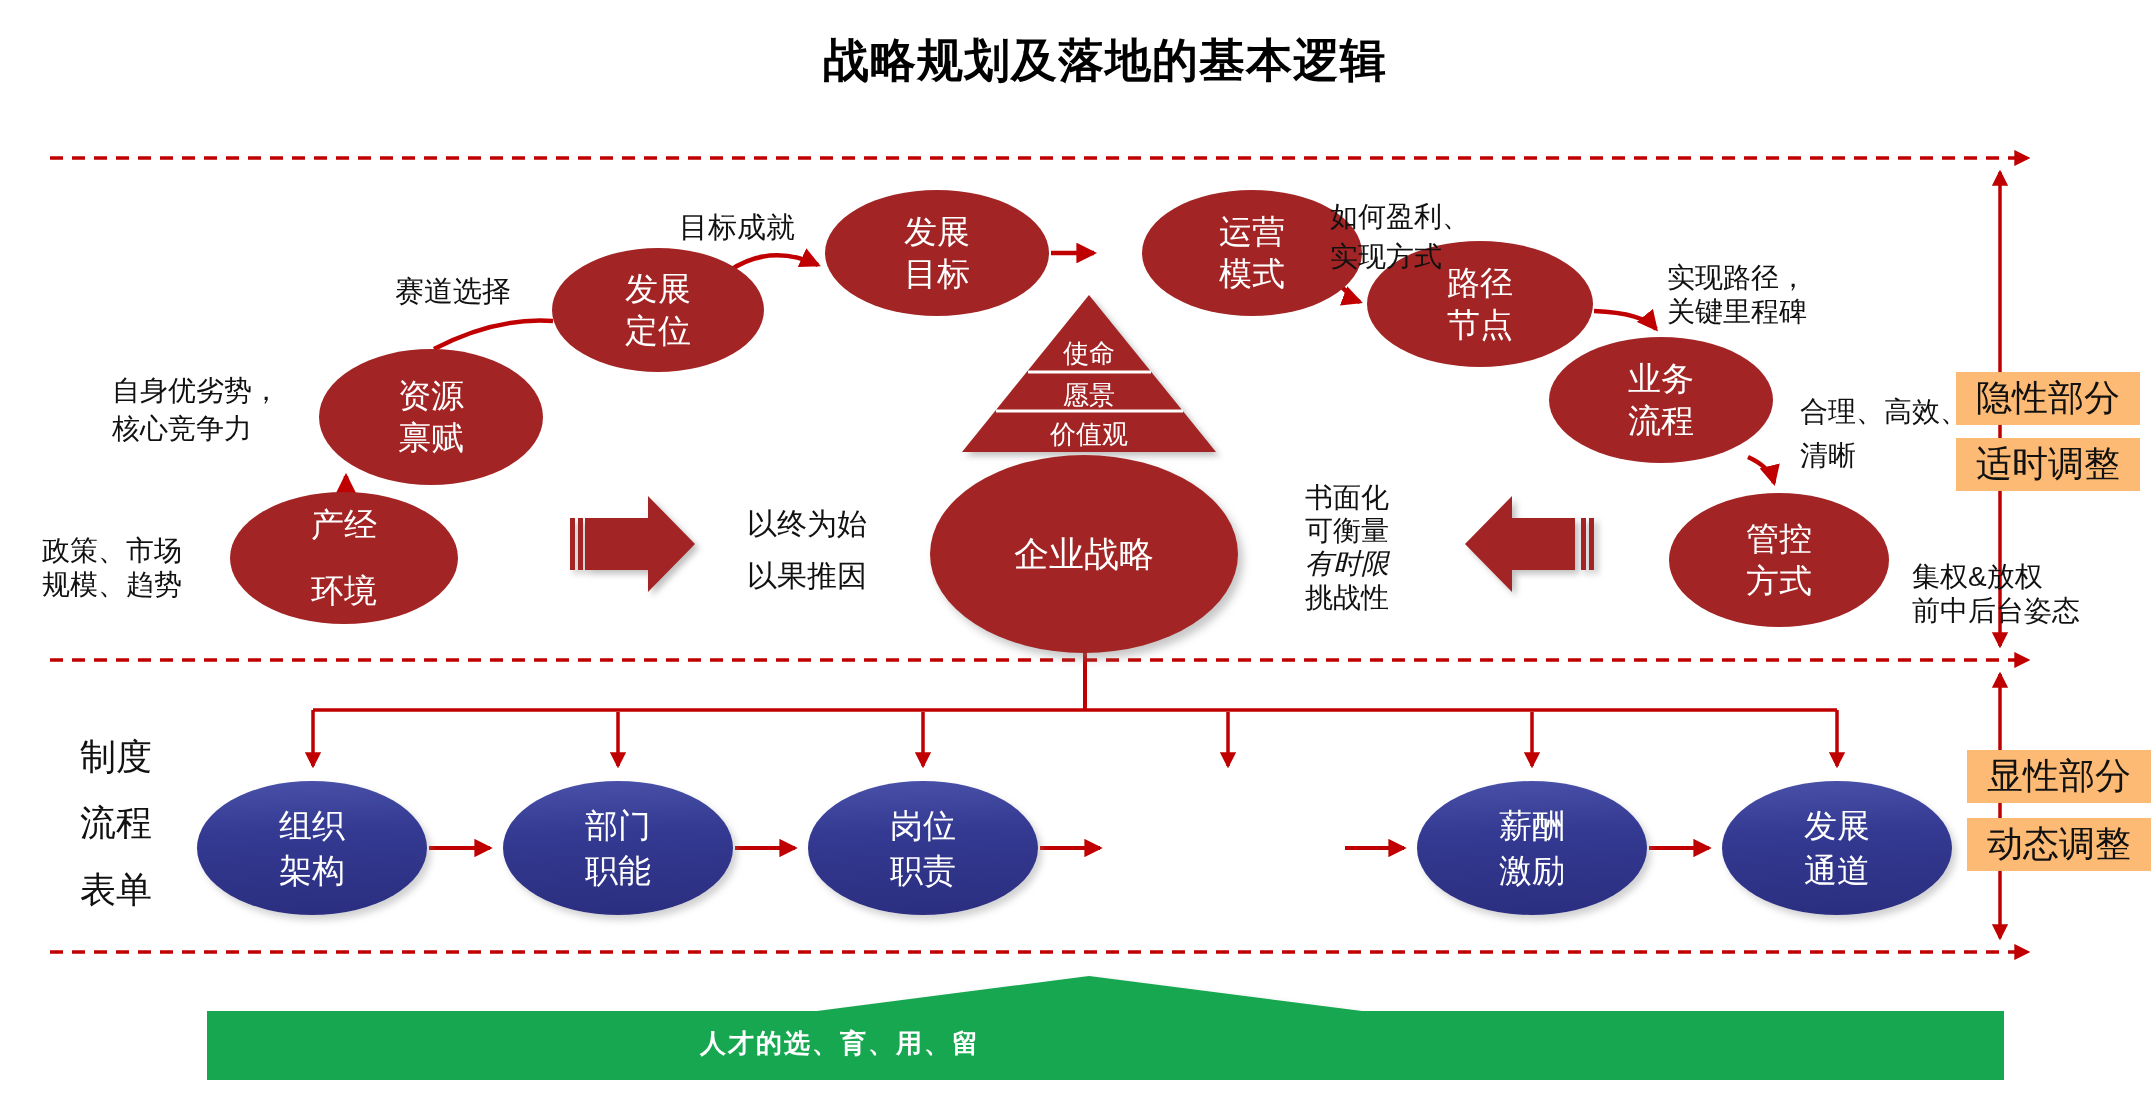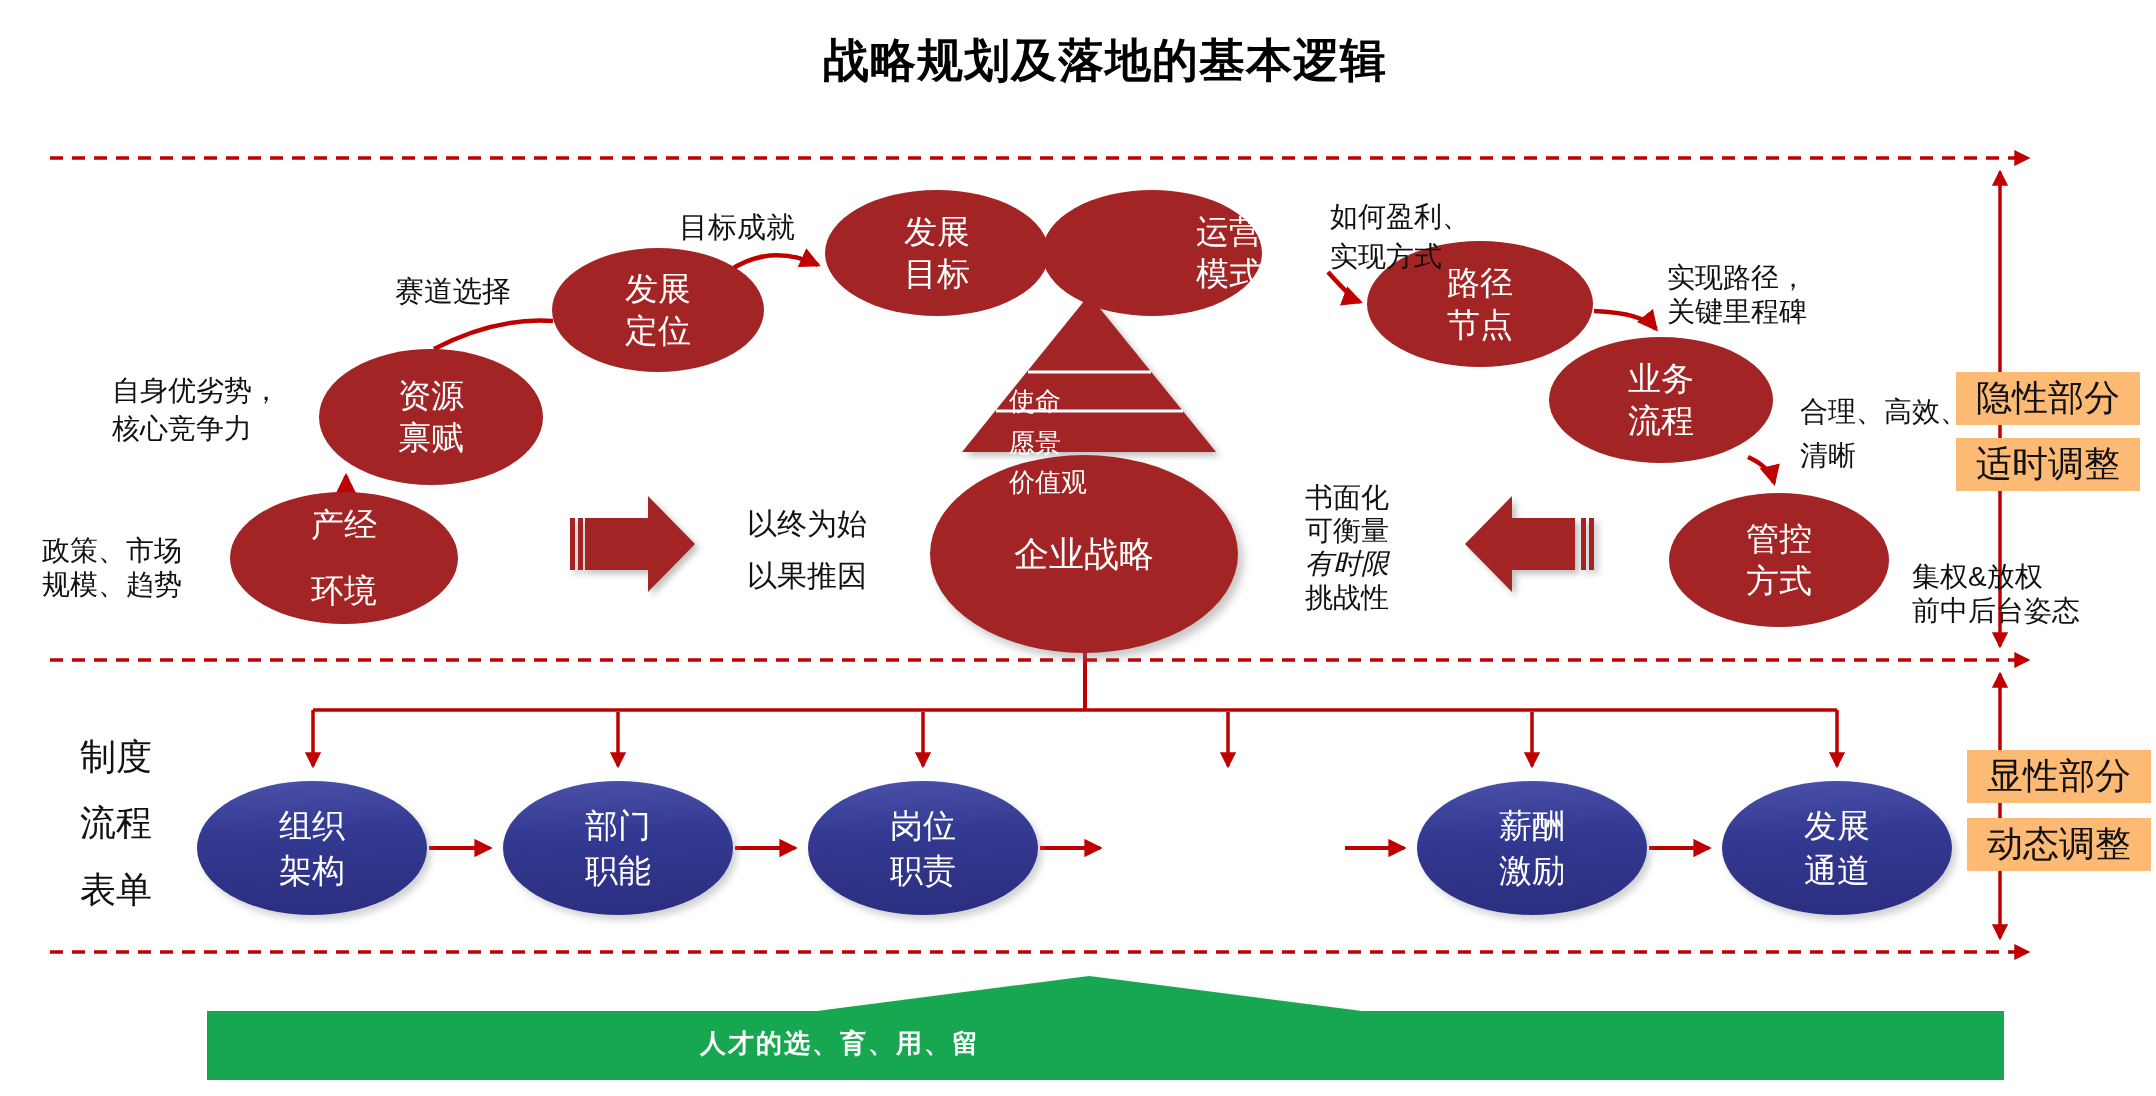--- a/index.html
+++ b/index.html
@@ -33,21 +33,21 @@
   .bnode{
     position:absolute;z-index:2;border-radius:50%;
     background:linear-gradient(178deg,var(--blue-top) 0%, #343A92 38%, var(--blue-bot) 100%);
     box-shadow:4px 5px 7px rgba(140,140,140,.4);
     display:flex;flex-direction:column;align-items:center;justify-content:center;
     color:#fff;font-size:33px;font-weight:500;line-height:45px;text-align:center;
   }
   .note{position:absolute;z-index:3;font-size:28px;color:var(--ink);white-space:nowrap;}
   .note.big{font-size:36px;}
   .note.whitebg{background:#fdba74;padding:2px 6px;text-align:center;}
-  .pyr-label{position:absolute;z-index:3;width:160px;color:#fff;font-size:26px;white-space:nowrap;margin-top:48px;}
+  .pyr-label{position:absolute;z-index:3;width:160px;text-align:center;color:#fff;font-size:26px;white-space:nowrap;}
   .banner-label{
     position:absolute;z-index:3;left:700px;top:1026px;width:810px;text-align:left;
     color:#fff;font-size:26px;font-weight:700;letter-spacing:2px;white-space:nowrap;
   }
   .shadowed{filter:drop-shadow(4px 4px 3px rgba(130,130,130,.5));}
 </style>
 </head>
 <body>
 
 <div class="canvas">
@@ -123,21 +123,21 @@
     <span>禀赋</span>
   </div>
   <div class="node" style="left:552px;top:248px;width:212px;height:124px;">
     <span>发展</span>
     <span>定位</span>
   </div>
   <div class="node" style="left:825px;top:190px;width:224px;height:126px;">
     <span>发展</span>
     <span>目标</span>
   </div>
-  <div class="node" style="left:1042px;top:190px;width:220px;height:126px;align-items:flex-end;">
+  <div class="node" style="left:1142px;top:190px;width:220px;height:126px;">
     <span>运营</span>
     <span>模式</span>
   </div>
   <div class="node" style="left:1367px;top:241px;width:226px;height:126px;">
     <span>路径</span>
     <span>节点</span>
   </div>
   <div class="node" style="left:1549px;top:337px;width:224px;height:126px;">
     <span>业务</span>
     <span>流程</span>

